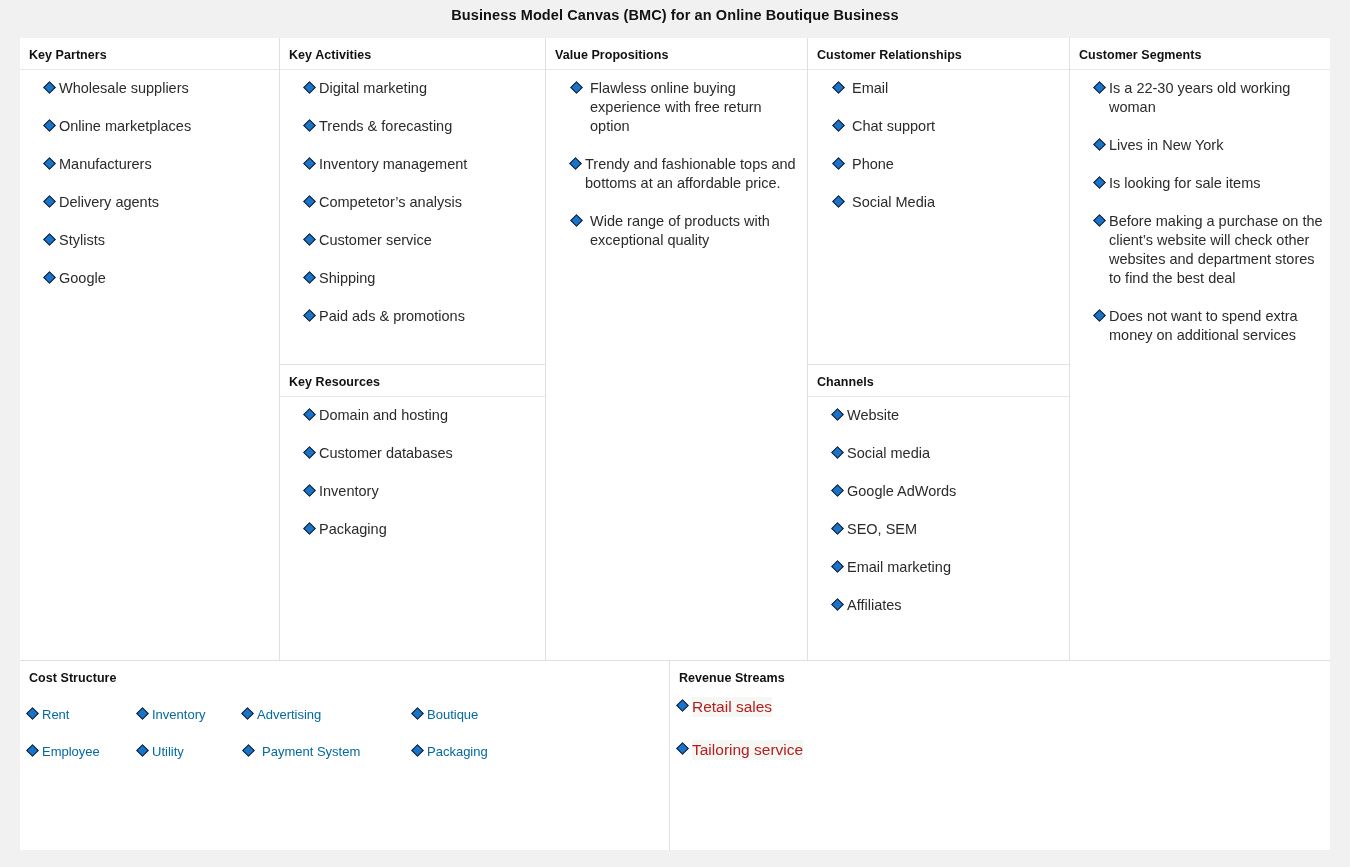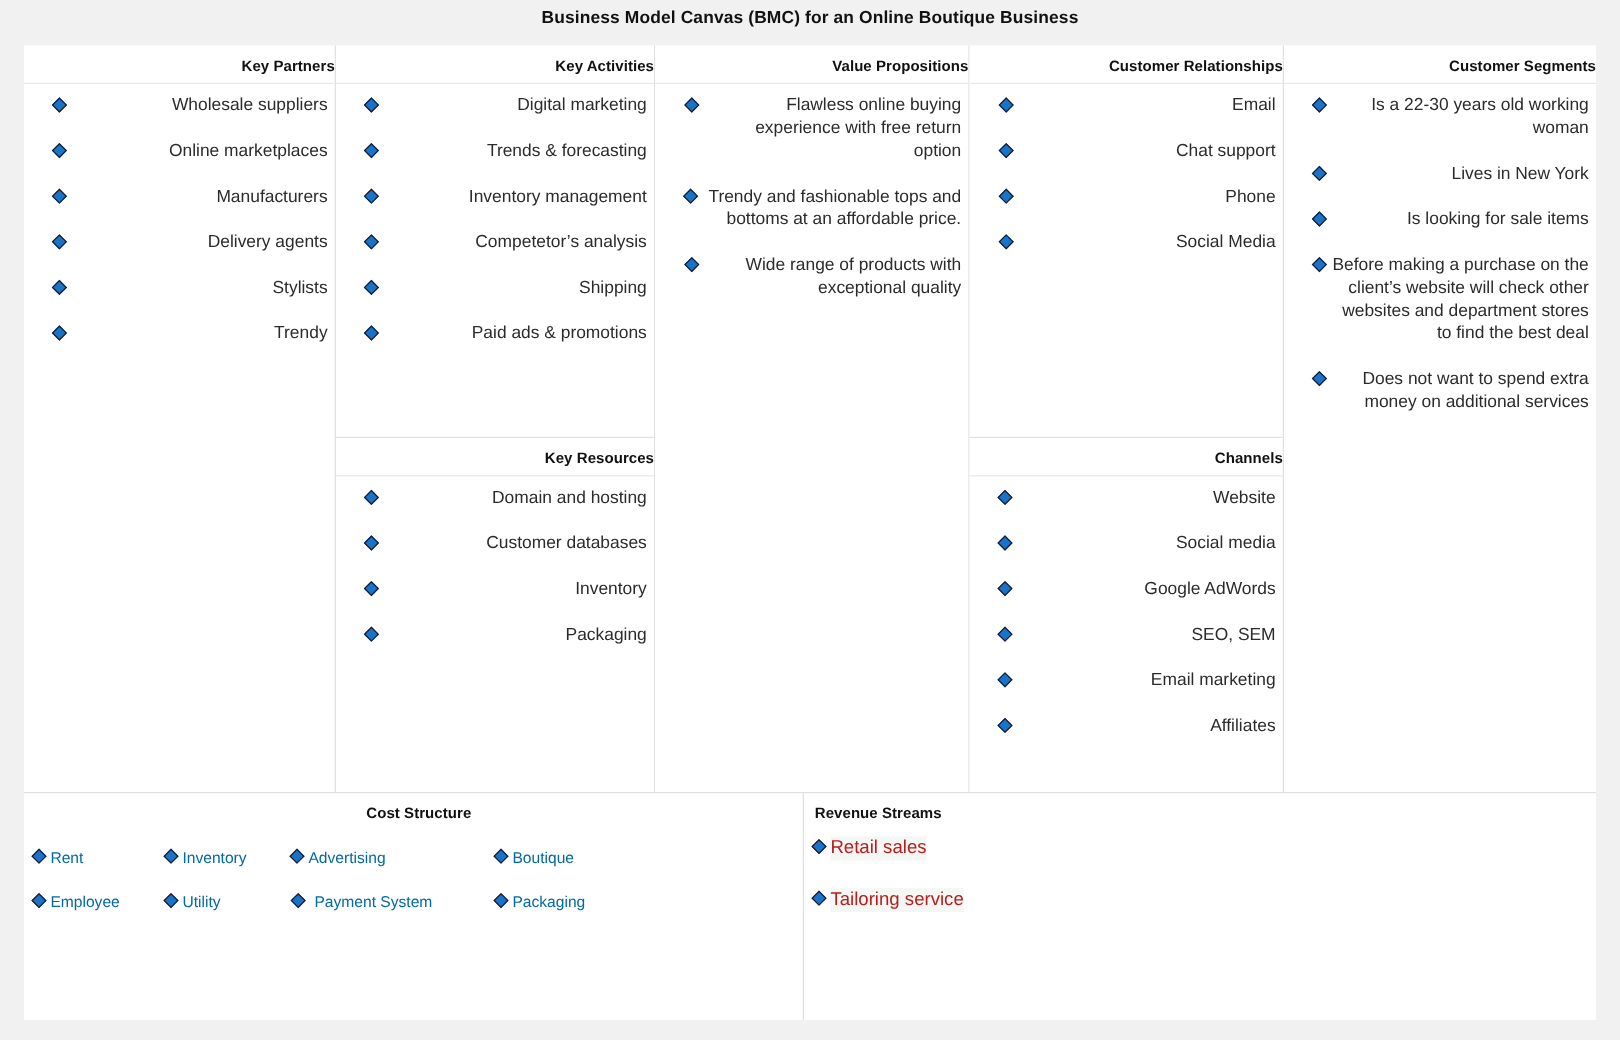--- a/index.html
+++ b/index.html
@@ -32,21 +32,20 @@
     background: #ffffff;
   }
 
   
   .top-row {
     position: absolute;
     left: 0; top: 0;
     width: 1310px;
     height: 622px;
     display: flex;
-    text-align: right;
   }
   .col {
     height: 622px;
     background: #ffffff;
     border-right: 1px solid #e0e0e0;
     display: flex;
     flex-direction: column;
   }
   .col.last { border-right: none; }
 
@@ -123,21 +122,20 @@
     height: 190px;
     display: flex;
     border-top: 1px solid #e0e0e0;
   }
   .cost-cell {
     width: 650px;
     height: 189px;
     border-right: 1px solid #e0e0e0;
     position: relative;
     overflow: hidden;
-    text-align: center;
   }
   .rev-cell {
     width: 660px;
     height: 189px;
     position: relative;
     overflow: hidden;
   }
 
   .cost-grid {
     padding: 20px 0 0 7px;
@@ -213,21 +211,21 @@
           <div class="item">
               <span class="dia-wrap">
                 <i class="dia"></i>
               </span>
               <span class="item-text">Stylists</span>
             </div>
           <div class="item">
               <span class="dia-wrap">
                 <i class="dia"></i>
               </span>
-              <span class="item-text">Trendy</span>
+              <span class="item-text">Google</span>
             </div>
         </div>
       </div>
     </div>
 
     <div class="col col-ka">
       <div class="cell half-top">
         <div class="cell-title">Key Activities</div>
         <div class="title-rule"></div>
         <div class="items">
@@ -247,20 +245,26 @@
               <span class="dia-wrap">
                 <i class="dia"></i>
               </span>
               <span class="item-text">Inventory management</span>
             </div>
           <div class="item">
               <span class="dia-wrap">
                 <i class="dia"></i>
               </span>
               <span class="item-text">Competetor’s analysis</span>
+            </div>
+          <div class="item">
+              <span class="dia-wrap">
+                <i class="dia"></i>
+              </span>
+              <span class="item-text">Customer service</span>
             </div>
           <div class="item">
               <span class="dia-wrap">
                 <i class="dia"></i>
               </span>
               <span class="item-text">Shipping</span>
             </div>
           <div class="item tight">
               <span class="dia-wrap">
                 <i class="dia"></i>

